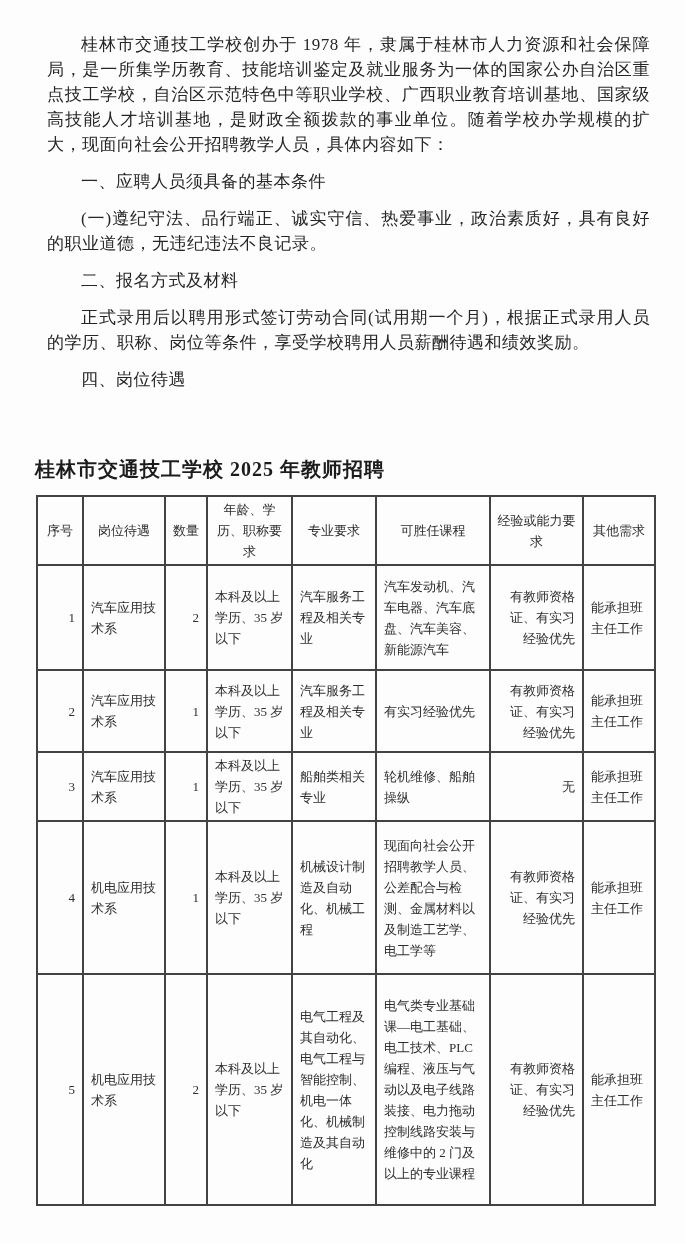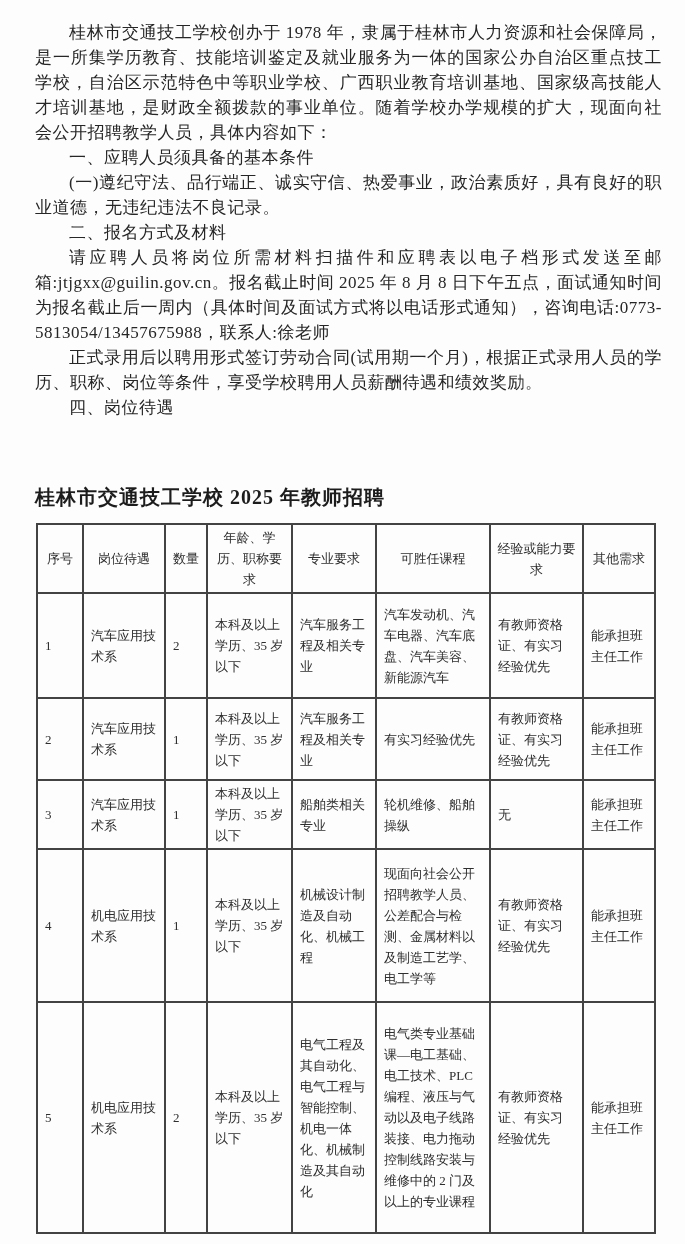--- a/index.html
+++ b/index.html
@@ -18,21 +18,21 @@
   }
   
   .doc{
     width:627px;
     font-size:17px;
     line-height:25px;
     letter-spacing:0.5px;
     text-align:justify;
   }
   .doc p{
-    margin:0;
+    margin:12px;
     text-indent:2em;
   }
   
   .table-title{
     margin:64px 0 12px 0;
     width:618px;
     text-align:left;
     font-size:20px;
     font-weight:bold;
     color:#1c1c1c;
@@ -54,39 +54,38 @@
     vertical-align:middle;
     word-break:break-all;
     overflow:hidden;
   }
   table.recruit th{
     font-weight:normal;
     text-align:center;
     padding:2px 4px;
   }
   table.recruit td{ text-align:left; }
-  table.recruit td.c{ text-align:left; }
+  table.recruit td.c{ text-align:right; }
   col.c1{width:46px;} col.c2{width:82px;} col.c3{width:42px;}
   col.c4{width:85px;} col.c5{width:84px;} col.c6{width:114px;}
   col.c7{width:93px;} col.c8{width:72px;}
   tr.hrow{height:58px;}
   tr.r1{height:105px;} tr.r2{height:82px;} tr.r3{height:65px;}
   tr.r4{height:153px;} tr.r5{height:231px;}
 </style>
 </head>
 <body>
 
 <div class="page">
 
   <div class="doc">
     <p>桂林市交通技工学校创办于 1978 年，隶属于桂林市人力资源和社会保障局，是一所集学历教育、技能培训鉴定及就业服务为一体的国家公办自治区重点技工学校，自治区示范特色中等职业学校、广西职业教育培训基地、国家级高技能人才培训基地，是财政全额拨款的事业单位。随着学校办学规模的扩大，现面向社会公开招聘教学人员，具体内容如下：</p>
     <p>一、应聘人员须具备的基本条件</p>
     <p>(一)遵纪守法、品行端正、诚实守信、热爱事业，政治素质好，具有良好的职业道德，无违纪违法不良记录。</p>
     <p>二、报名方式及材料</p>
-    <p>请应聘人员将岗位所需材料扫描件和应聘表以电子档形式发送至邮箱:jtjgxx@guilin.gov.cn。报名截止时间 2025 年 8 月 8 日下午五点，面试通知时间为报名截止后一周内（具体时间及面试方式将以电话形式通知），咨询电话:0773-5813054/13457675988，联系人:徐老师</p>
     <p>正式录用后以聘用形式签订劳动合同(试用期一个月)，根据正式录用人员的学历、职称、岗位等条件，享受学校聘用人员薪酬待遇和绩效奖励。</p>
     <p>四、岗位待遇</p>
   </div>
 
   <h1 class="table-title">桂林市交通技工学校 2025 年教师招聘</h1>
 
   <table class="recruit">
     <colgroup>
       <col class="c1">
         <col class="c2">

